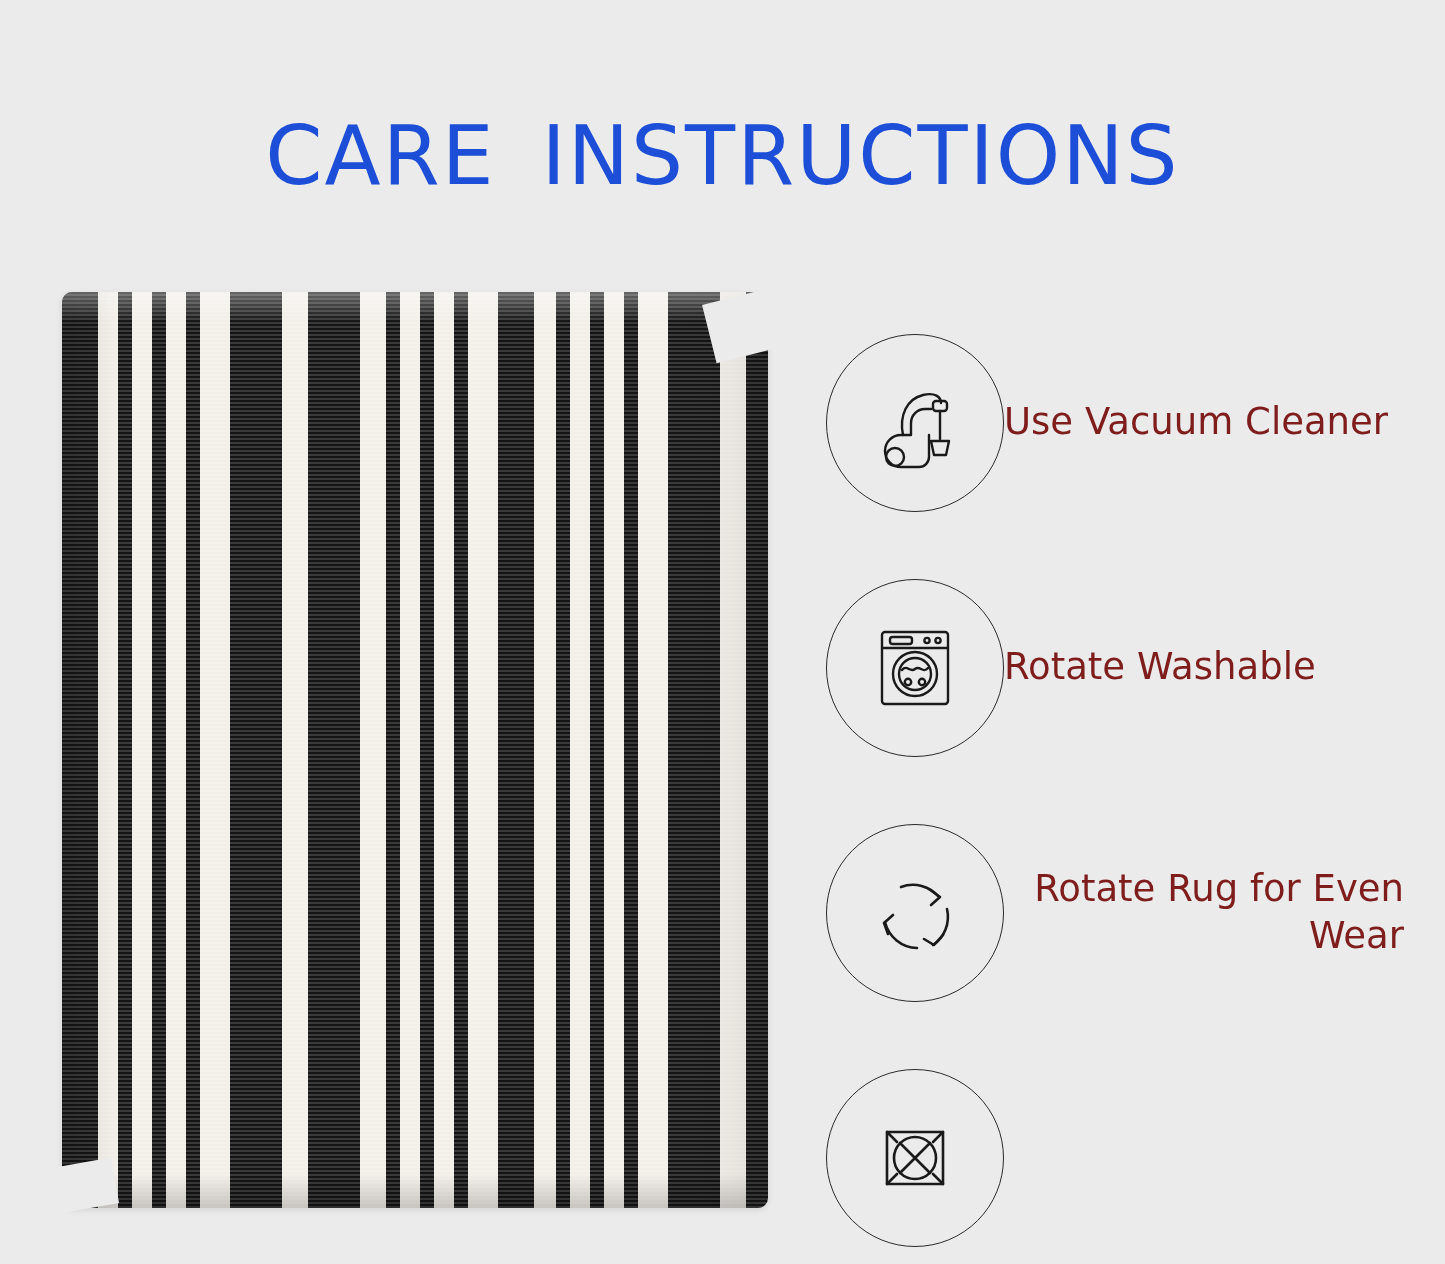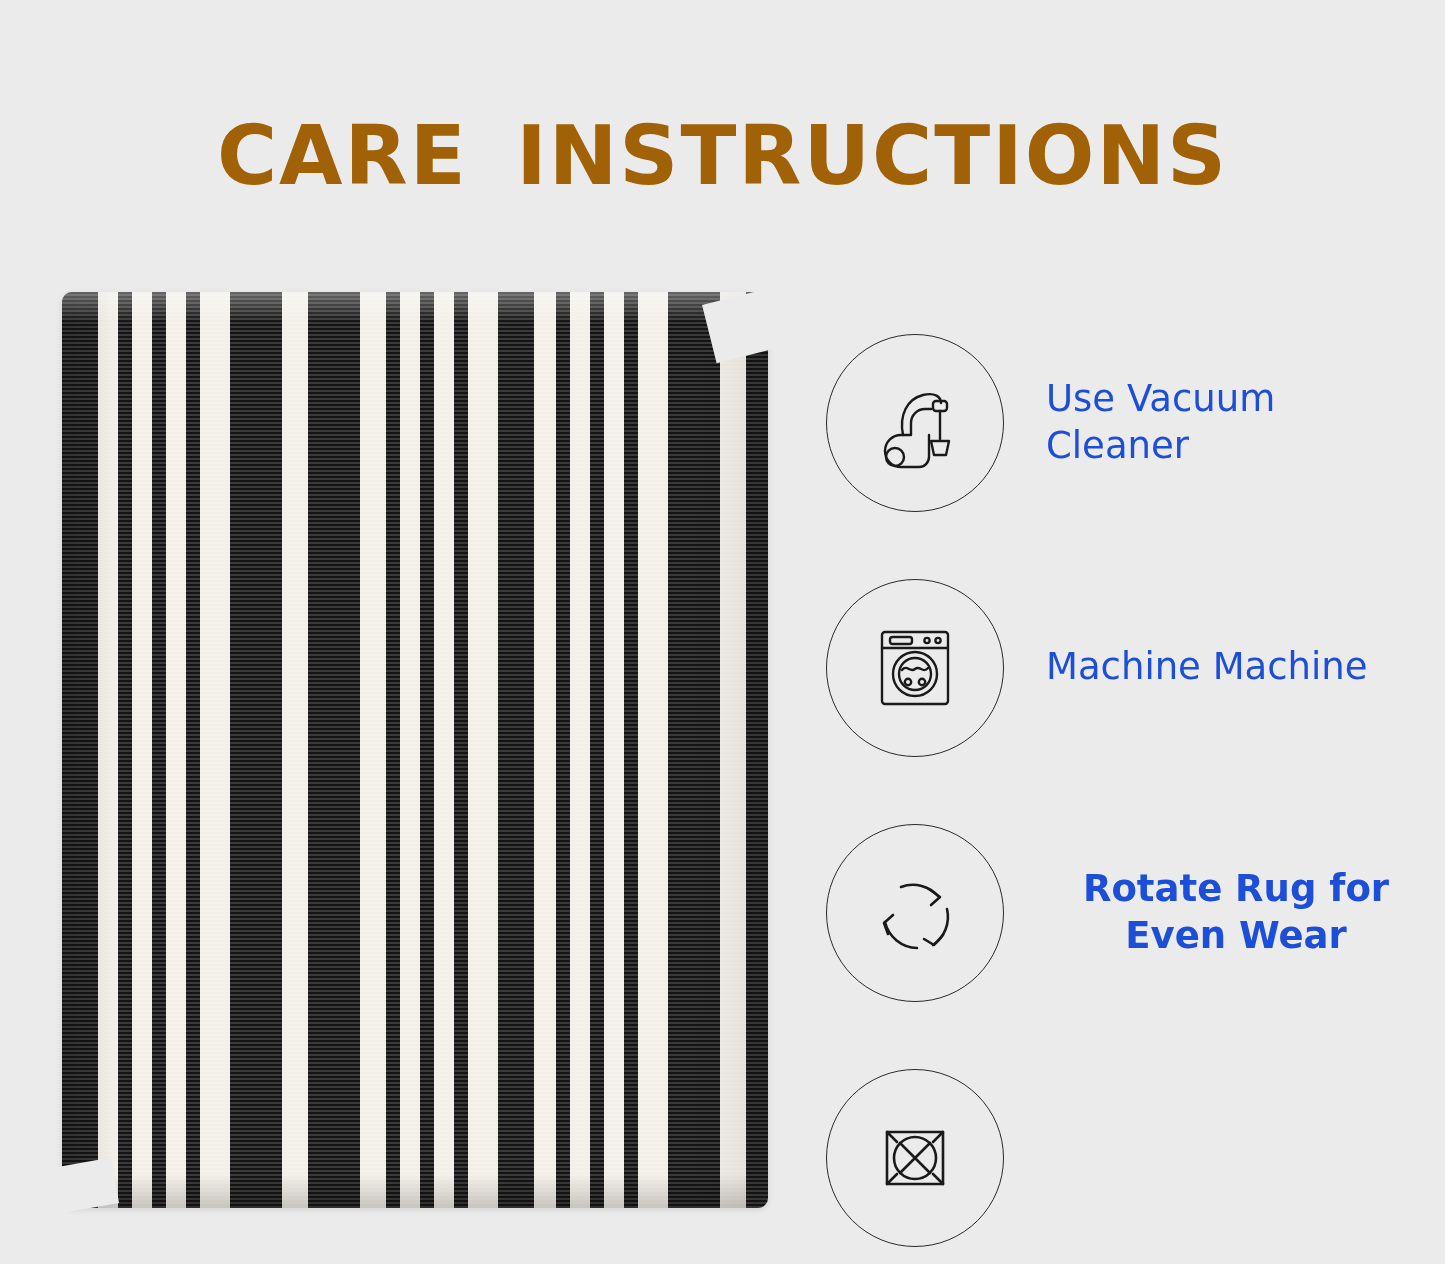--- a/index.html
+++ b/index.html
@@ -20,23 +20,23 @@
     height: 1264px;
     background: #ebebeb;
   }
   .title {
     position: absolute;
     top: 108px;
     left: 0;
     width: 1445px;
     text-align: center;
     font-size: 82px;
-    font-weight: 700;
+    font-weight: 400;
     letter-spacing: 2px;
-    color: #a16207;
+    color: #1d4ed8;
     font-family: "DejaVu Sans", sans-serif;
     word-spacing: 18px;
   }
 
   
   .rug-wrap {
     position: absolute;
     left: 62px;
     top: 292px;
     width: 706px;
@@ -138,30 +138,28 @@
     height: 176px;
     border-radius: 50%;
     border: 1.6px solid #2a2a2a;
     flex: 0 0 176px;
     display: flex;
     align-items: center;
     justify-content: center;
     background: transparent;
   }
   .row-label {
-    margin-left: 42px;
     font-size: 37px;
-    color: #1d4ed8;
+    color: #7f1d1d;
     line-height: 1.25;
     font-family: "DejaVu Sans", sans-serif;
     max-width: 400px;
   }
   .row-label.center2 {
-    text-align: center;
-    font-weight: bold;
+    text-align: right;
   }
 </style>
 </head>
 <body>
 
 <div class="page">
 
   <div class="title">CARE  INSTRUCTIONS</div>
 
   <div class="rug-wrap">
@@ -223,21 +221,21 @@
           <rect x="35" y="29" width="22" height="7" rx="2.5"></rect>
           <circle cx="72" cy="32.5" r="2.6"></circle>
           <circle cx="83" cy="32.5" r="2.6"></circle>
           <circle cx="60" cy="66" r="22"></circle>
           <circle cx="60" cy="66" r="16"></circle>
           <path d="M47 62 c5 -6 8 3 13 -1 c5 -4 8 5 13 -1"></path>
           <circle cx="53" cy="74" r="3.2"></circle>
           <circle cx="67" cy="74" r="3.2"></circle>
         </svg>
       </div>
-      <div class="row-label">Machine Machine</div>
+      <div class="row-label">Rotate Washable</div>
     </div>
 
     <div class="row">
       <div class="icon-circle">
         <svg width="120" height="120" viewBox="0 0 120 120" fill="none" stroke="#1a1a1a" stroke-width="2.6" stroke-linecap="round" stroke-linejoin="round">
 
           <path d="M46 34 A34 34 0 0 1 84 44"></path>
           <path d="M92 56 A34 34 0 0 1 78 92"></path>
           <path d="M62 95 A34 34 0 0 1 30 69"></path>
 

